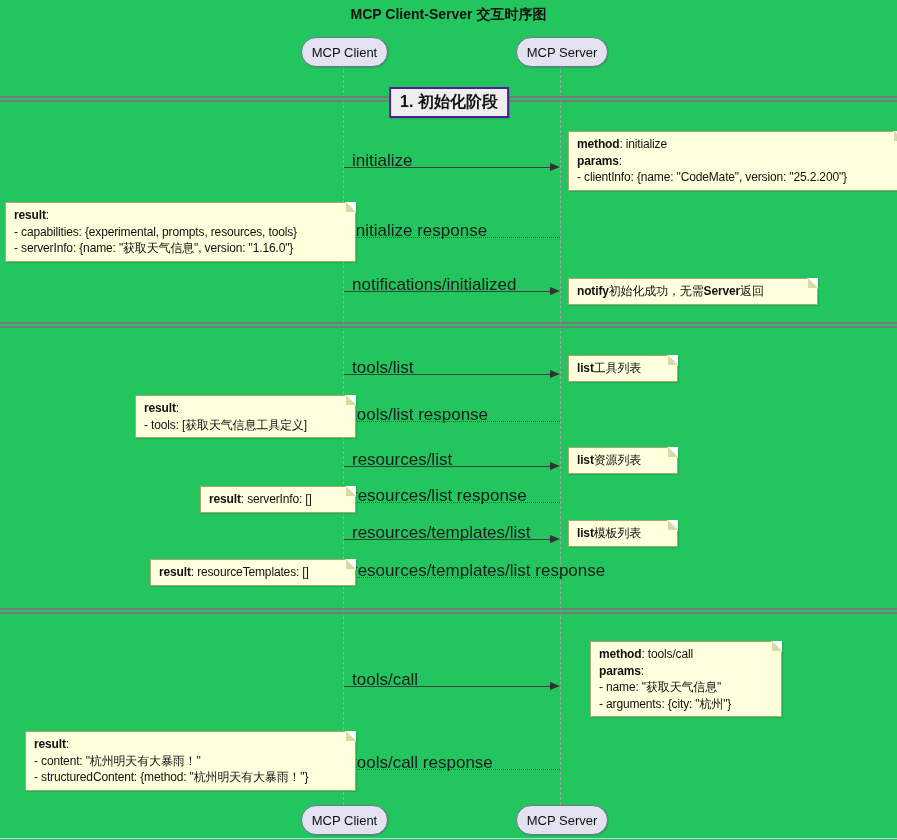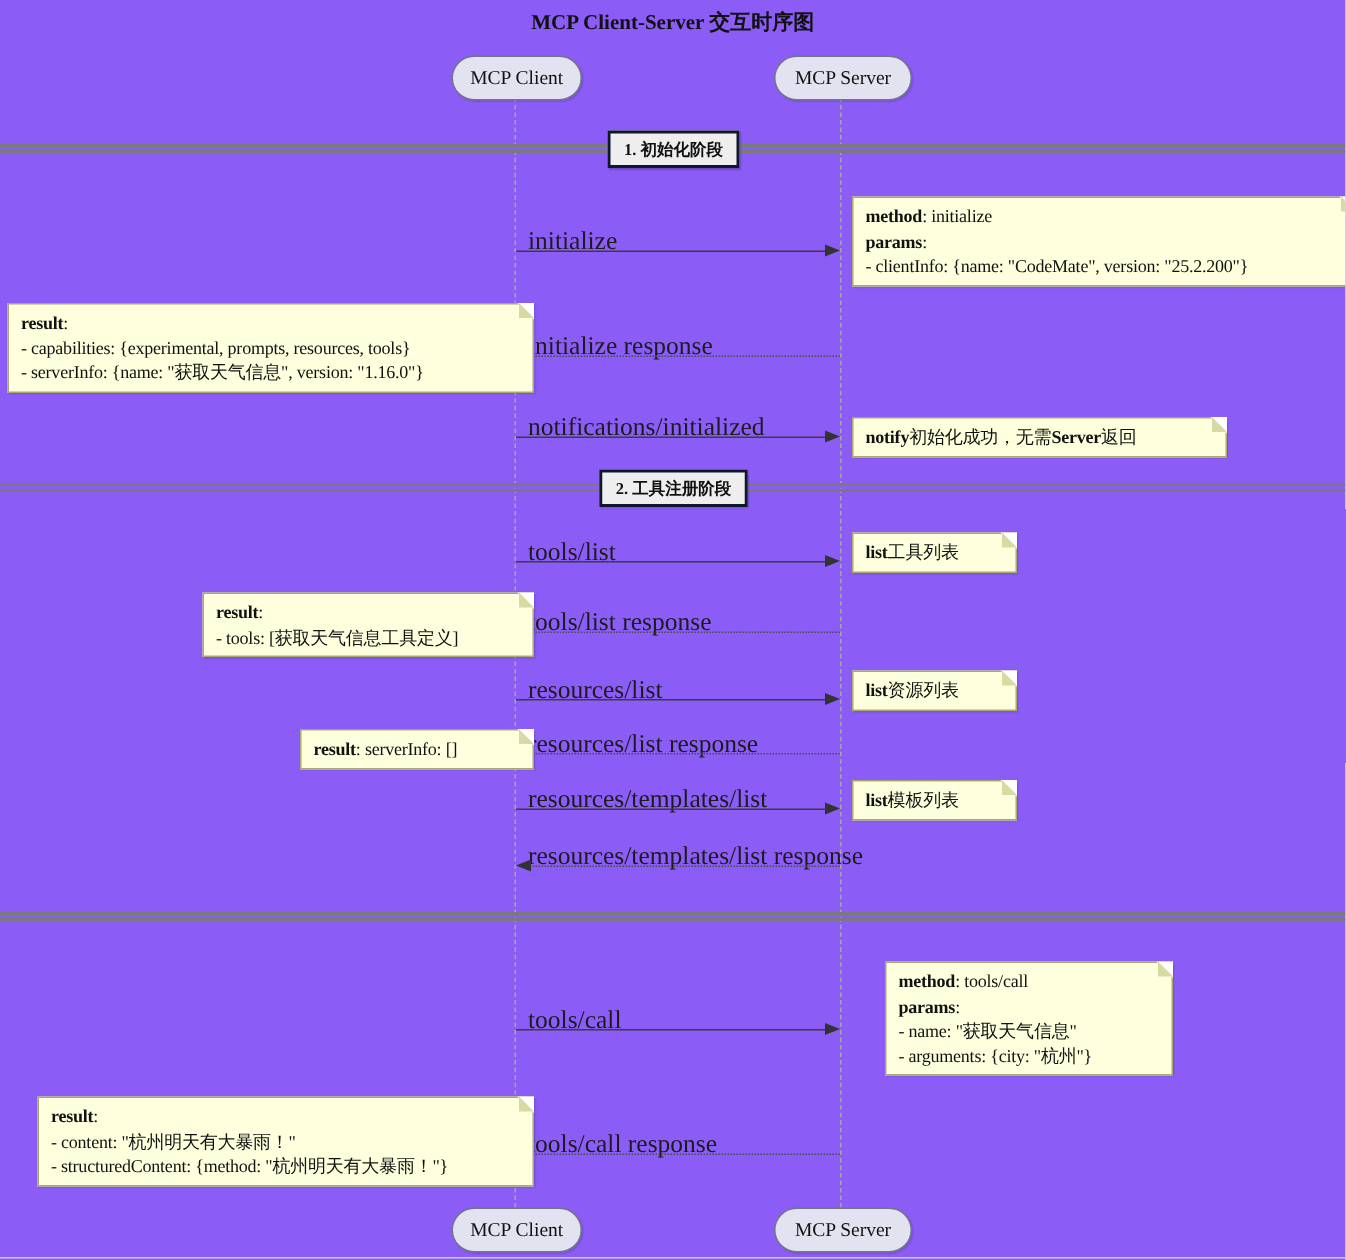--- a/index.html
+++ b/index.html
@@ -1,29 +1,29 @@
 <!DOCTYPE html>
 <html><head>
 <meta charset="utf-8">
 <style>
   html,body{margin:0;padding:0;background:#fff;}
-  .stage{position:relative;width:897px;height:840px;background:#8b5cf6;
-         font-family:Liberation Serif, serif;color:#111;overflow:hidden;}
+  .stage{position:relative;width:897px;height:840px;background:#22c55e;
+         font-family:Liberation Sans, sans-serif;color:#111;overflow:hidden;}
   .title{position:absolute;left:0;top:6px;width:897px;text-align:center;
          font-size:14px;font-weight:bold;}
   .participant{position:absolute;height:28px;background:#E2E2F0;
          border:1px solid #73738C;border-radius:15px;display:flex;
          align-items:center;justify-content:center;font-size:13px;
          box-shadow:1px 1px 1px rgba(0,0,0,.12);}
   .lifeline{position:absolute;width:0;border-left:1px dashed #A6A6A6;}
   .divline{position:absolute;left:0;width:897px;height:2px;
          border-top:2px solid #7a7a7a;border-bottom:2px solid #7a7a7a;}
   .divbox{position:absolute;left:449px;transform:translateX(-50%);
-         background:#EEEEEE;border:2px solid #0f172a;padding:3px 9px;
-         font-size:11px;font-weight:bold;white-space:nowrap;
+         background:#EEEEEE;border:2px solid #4c1d95;padding:3px 9px;
+         font-size:16px;font-weight:bold;white-space:nowrap;
          box-shadow:1px 1px 1px rgba(0,0,0,.2);}
   .msg-label{position:absolute;font-size:17px;color:#1c1c1c;white-space:nowrap;}
   .ln-solid{position:absolute;height:0;border-top:1.5px solid #3c3c3c;}
   .ln-dot{position:absolute;height:0;border-top:1.5px dotted #4a4a4a;}
   .ah-r{position:absolute;width:0;height:0;border-top:4px solid transparent;
         border-bottom:4px solid transparent;border-left:10px solid #333;}
   .ah-l{position:absolute;width:0;height:0;border-top:4px solid transparent;
         border-bottom:4px solid transparent;border-right:10px solid #333;}
   .note{position:absolute;background:#FEFFDD;border:1px solid #A8A870;
         padding:4px 8px;font-size:12px;line-height:16.5px;white-space:nowrap;
@@ -73,21 +73,20 @@
 
   <div class="msg-label" style="left:352px;top:275px">notifications/initialized</div>
   <div class="ln-solid" style="left:344px;top:291px;width:207px"></div>
   <div class="ah-r" style="left:550px;top:287px"></div>
 
   <div class="note" style="left:568px;top:278px;width:232px">
     <div><span class="b">notify</span><span>初始化成功，无需</span><span class="b">Server</span><span>返回</span></div>
   </div>
 
   <div class="divline" style="top:322px"></div>
-  <div class="divbox" style="top:313px">2. 工具注册阶段</div>
 
   <div class="msg-label" style="left:352px;top:358px">tools/list</div>
   <div class="ln-solid" style="left:344px;top:374px;width:207px"></div>
   <div class="ah-r" style="left:550px;top:370px"></div>
 
   <div class="note" style="left:568px;top:355px;width:92px">
     <div><span class="b">list</span><span>工具列表</span></div>
   </div>
 
   <div class="msg-label" style="left:352px;top:405px">tools/list response</div>
@@ -120,20 +119,23 @@
   <div class="ah-r" style="left:550px;top:535px"></div>
 
   <div class="note" style="left:568px;top:520px;width:92px">
     <div><span class="b">list</span><span>模板列表</span></div>
   </div>
 
   <div class="msg-label" style="left:352px;top:561px">resources/templates/list response</div>
   <div class="ln-dot" style="left:353px;top:577px;width:207px"></div>
   <div class="ah-l" style="left:344px;top:573px"></div>
 
+  <div class="note" style="left:150px;top:559px;width:188px">
+    <div><span class="b">result</span><span>: resourceTemplates: []</span></div>
+  </div>
 
   <div class="divline" style="top:608px"></div>
 
   <div class="msg-label" style="left:352px;top:670px">tools/call</div>
   <div class="ln-solid" style="left:344px;top:686px;width:207px"></div>
   <div class="ah-r" style="left:550px;top:682px"></div>
 
   <div class="note" style="left:590px;top:641px;width:174px">
     <div><span class="b">method</span><span>: tools/call</span></div>
     <div><span class="b">params</span><span>:</span></div>

